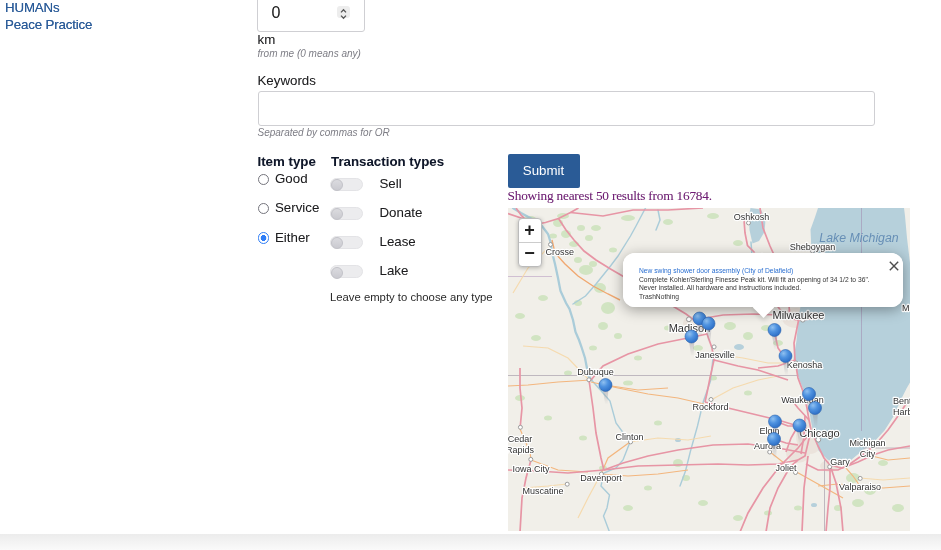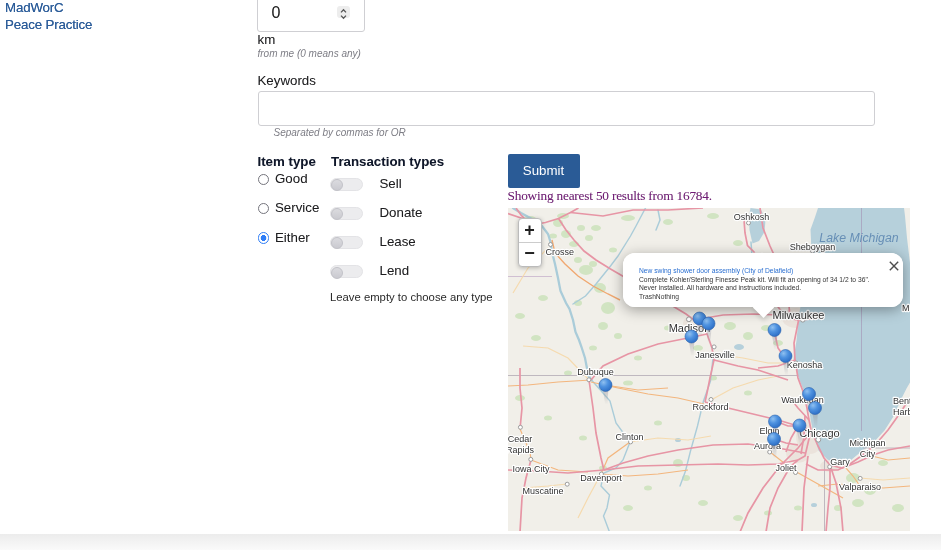--- a/index.html
+++ b/index.html
@@ -31,39 +31,39 @@
   .submit{left:507.5px;top:153.5px;width:72px;height:34px;background:#2a5b96;border-radius:2px;
           color:#fff;font-size:13.3px;text-align:center;line-height:34px;}
   .showing{left:507.5px;top:187.5px;font-size:13.3px;letter-spacing:-0.2px;color:#701a75;font-family:Liberation Serif, serif;}
   #map{left:507.5px;top:207.5px;width:402px;height:323.5px;overflow:hidden;background:#d946ef;}
   .botband{left:0;top:534px;width:941px;height:16px;
            background:linear-gradient(#ececec,#fafafa);}
 </style>
 </head>
 <body>
   <div class="abs navlist">
-    <a class="nav" href="#">MadWorC</a>
+    <a class="nav" href="#">HUMANs</a>
     <a class="nav" href="#">Peace Practice</a>
   </div>
 
   <div class="abs numinput">
     <div class="numval">0</div>
     <div class="stepper">
       <svg width="13" height="12" viewBox="0 0 13 12">
         <path d="M4 4.4 L6.5 1.8 L9 4.4" fill="none" stroke="#555" stroke-width="1.3"></path>
         <path d="M4 7.6 L6.5 10.2 L9 7.6" fill="none" stroke="#555" stroke-width="1.3"></path>
       </svg>
     </div>
   </div>
   <div class="abs lbl" style="left:257.5px;top:32px;">km</div>
   <div class="abs hint" style="left:257.5px;top:48px;">from me (0 means any)</div>
 
   <div class="abs lbl" style="left:257.5px;top:72.5px;">Keywords</div>
   <div class="abs kwinput"></div>
-  <div class="abs hint" style="left:257.5px;top:127px;margin-left:16px;">Separated by commas for OR</div>
+  <div class="abs hint" style="left:257.5px;top:127px;">Separated by commas for OR</div>
 
   <div class="abs bold14" style="left:257.5px;top:154px;">Item type</div>
   <div class="abs radiorow" style="left:257.5px;top:171px;"><span class="radcircle"></span>Good</div>
   <div class="abs radiorow" style="left:257.5px;top:200.3px;"><span class="radcircle"></span>Service</div>
   <div class="abs radiorow" style="left:257.5px;top:229.5px;"><span class="radcircle radsel"></span>Either</div>
 
   <div class="abs bold14" style="left:331px;top:154px;">Transaction types</div>
   <div class="toggle" style="top:177.5px;">
     <span class="knob"></span>
   </div>
@@ -72,21 +72,21 @@
     <span class="knob"></span>
   </div>
   <div class="togglelabel" style="top:204.7px;">Donate</div>
   <div class="toggle" style="top:235.9px;">
     <span class="knob"></span>
   </div>
   <div class="togglelabel" style="top:233.9px;">Lease</div>
   <div class="toggle" style="top:265px;">
     <span class="knob"></span>
   </div>
-  <div class="togglelabel" style="top:263px;">Lend</div>
+  <div class="togglelabel" style="top:263px;">Lake</div>
   <div class="abs" style="left:330px;top:291px;font-size:11.3px;color:#2a2a2a;">Leave empty to choose any type</div>
 
   <div class="abs submit">Submit</div>
   <div class="abs showing">Showing nearest 50 results from 16784.</div>
 
   <div class="abs" id="map">
 <svg width="402" height="324" viewBox="0 0 402 324" font-family="Liberation Sans,sans-serif">
   <rect x="0" y="0" width="402" height="324" fill="#f1efe9"></rect>
 
   <g fill="#cbe2ba" opacity="0.82">

